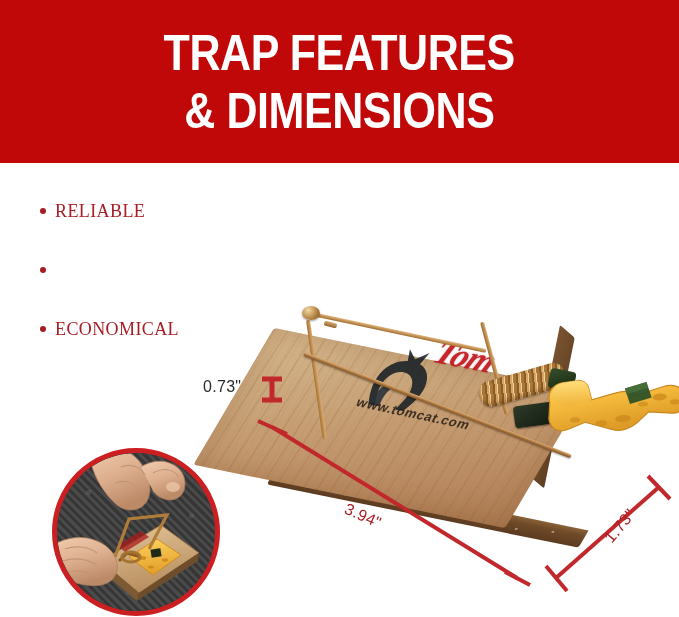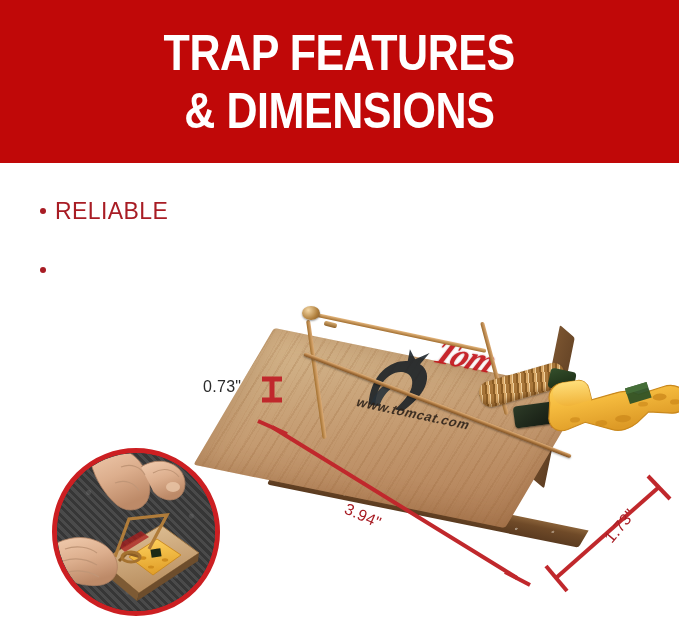--- a/index.html
+++ b/index.html
@@ -16,22 +16,22 @@
     text-align:center;line-height:1.0;white-space:nowrap;
     transform:scaleX(0.86);transform-origin:center center;}
   .title-1{font-size:50px;margin-bottom:8px;}
   .title-2{font-size:50px;}
 
   
   .features{position:absolute;left:40px;top:196px;width:260px;}
   .feature-row{display:flex;align-items:center;height:30px;margin-bottom:29px;}
   .bullet-dot{width:6px;height:6px;border-radius:50%;background:#a81c24;
     margin-right:9px;flex:0 0 auto;}
-  .feature-text{color:#a81c24;font-size:23px;letter-spacing:0.4px;
-    font-family:Liberation Sans, sans-serif;white-space:nowrap;}
+  .feature-text{color:#a81c24;font-size:18px;letter-spacing:0.4px;
+    font-family:Liberation Serif, serif;white-space:nowrap;}
 
   
   .trap-wrap{position:absolute;left:268px;top:300px;width:411px;height:280px;}
   .trap-stage{position:absolute;left:0;top:0;width:411px;height:280px;}
 
   
   .board-top{position:absolute;left:6px;top:28px;width:318px;height:150px;
     background:linear-gradient(160deg,#d8b88d 0%,#cfae84 18%,#c59c72 48%,#b98a61 78%,#ab7a52 100%);
     transform:rotate(11.5deg) skewX(-19deg);transform-origin:left top;
     border-radius:3px;
@@ -155,20 +155,24 @@
   </div>
 
   <div class="features">
     <div class="feature-row">
       <span class="bullet-dot"></span>
       <span class="feature-text">RELIABLE</span>
     </div>
     <div class="feature-row">
       <span class="bullet-dot"></span>
     </div>
+    <div class="feature-row">
+      <span class="bullet-dot"></span>
+      <span class="feature-text">ECONOMICAL</span>
+    </div>
   </div>
 
   <div class="trap-wrap">
     <div class="trap-stage">
 
       <div class="board-right-edge"></div>
       <div class="board-edge">
         <div class="board-edge-speckle"></div>
       </div>
 

